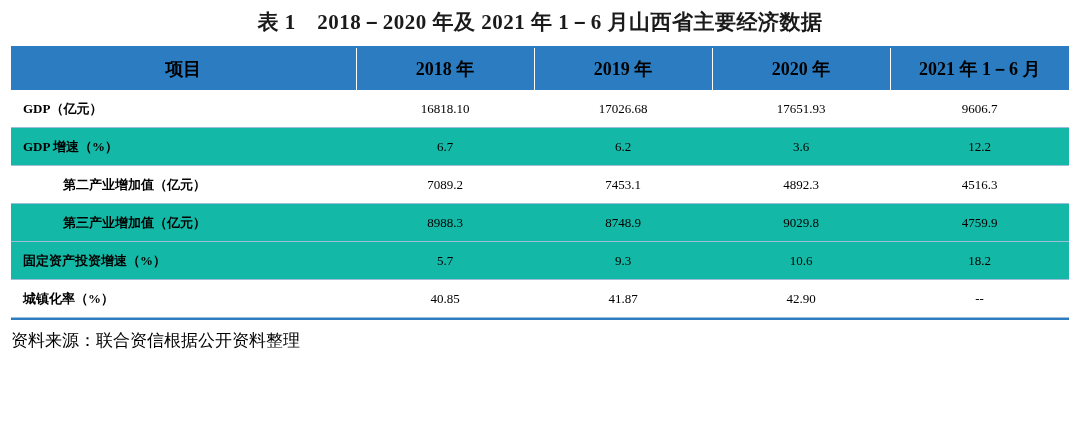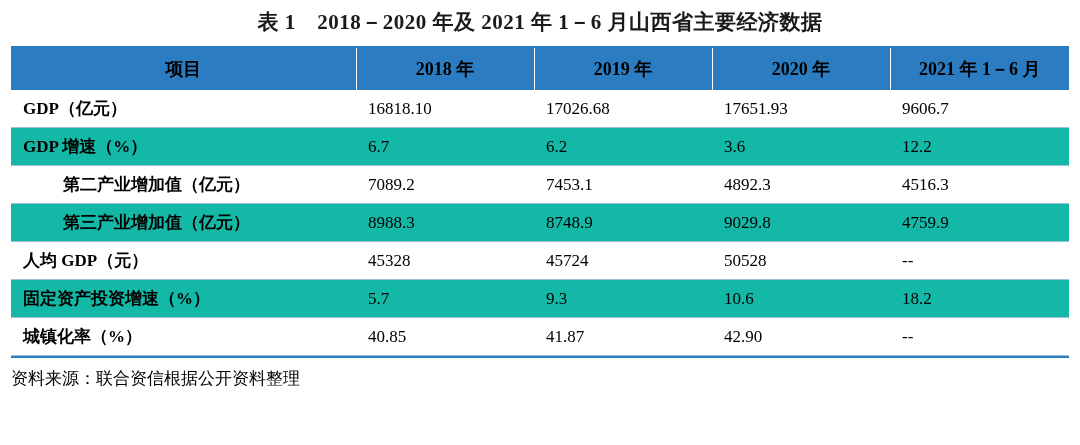--- a/index.html
+++ b/index.html
@@ -52,41 +52,41 @@
     border: none;
     border-left: 1px solid #ffffff;
   }
   table.data thead th:first-child {
     border-left: none;
   }
   table.data tbody td {
     height: 33px;
     padding: 2px 12px;
     border-bottom: 1px solid #9dbdd8;
-    font-size: 17px;
+    font-size: 13px;
     vertical-align: middle;
   }
   table.data tbody tr.shade td {
     background: #14b8a6;
   }
   table.data tbody tr.plain td {
     background: #ffffff;
   }
   td.label {
     text-align: left;
     font-weight: bold;
   }
   td.label.indent1 {
     padding-left: 26px;
   }
   td.label.indent2 {
     padding-left: 52px;
   }
   td.value {
-    text-align: left;
+    text-align: center;
     font-weight: normal;
   }
   .top-rule {
     width: 1058px;
     margin: 0 auto;
     border-top: 2px solid #2b7cc0;
   }
   .bottom-rule {
     width: 1058px;
     margin: 0 auto;
@@ -149,27 +149,20 @@
         <td class="value">4892.3</td>
         <td class="value">4516.3</td>
       </tr>
       <tr class="shade">
         <td class="label indent2">第三产业增加值（亿元）</td>
         <td class="value">8988.3</td>
         <td class="value">8748.9</td>
         <td class="value">9029.8</td>
         <td class="value">4759.9</td>
       </tr>
-      <tr class="plain">
-        <td class="label">人均 GDP（元）</td>
-        <td class="value">45328</td>
-        <td class="value">45724</td>
-        <td class="value">50528</td>
-        <td class="value">--</td>
-      </tr>
       <tr class="shade">
         <td class="label">固定资产投资增速（%）</td>
         <td class="value">5.7</td>
         <td class="value">9.3</td>
         <td class="value">10.6</td>
         <td class="value">18.2</td>
       </tr>
       <tr class="plain">
         <td class="label">城镇化率（%）</td>
         <td class="value">40.85</td>

